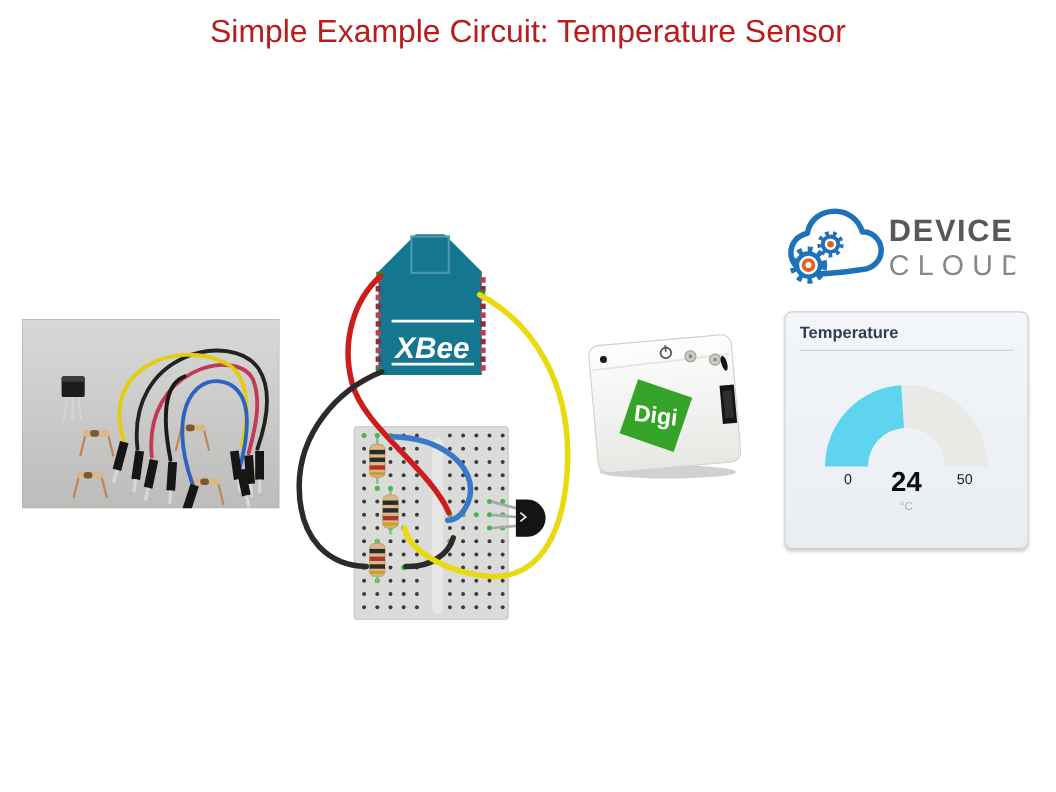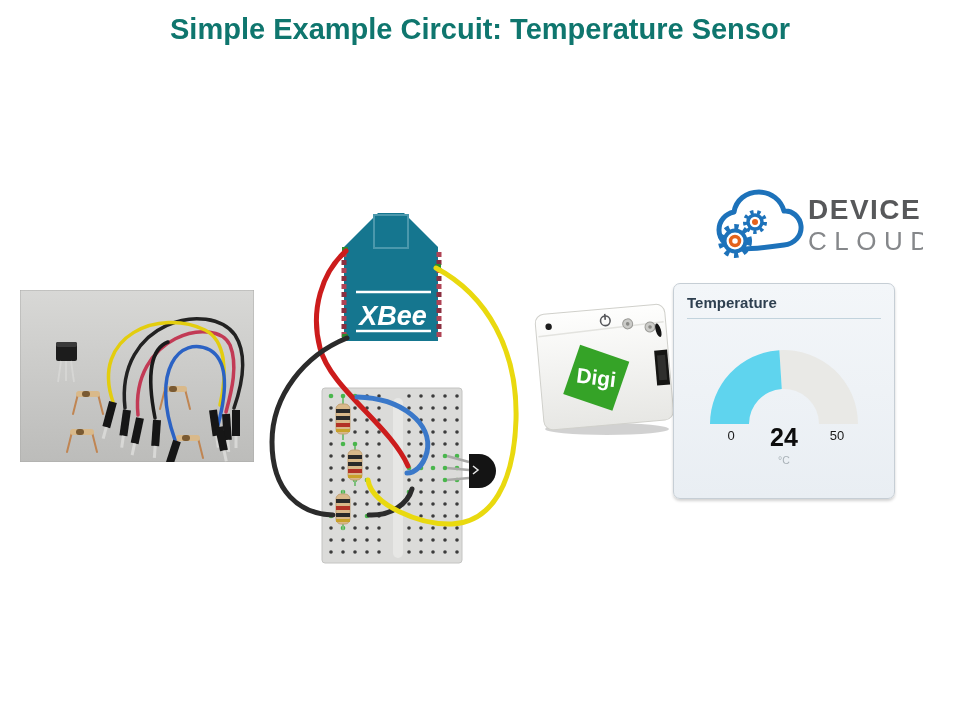--- a/index.html
+++ b/index.html
@@ -3,24 +3,24 @@
 <meta charset="utf-8">
 <style>
   html,body{margin:0;padding:0;}
   body{
     width:960px;height:720px;position:relative;overflow:hidden;
     background:#ffffff;font-family:"Liberation Sans",sans-serif;
   }
   .abs{position:absolute;}
   .title{
     position:absolute;top:13px;left:0;width:100%;text-align:center;
-    font-size:29px;font-weight:bold;color:#0f766e;letter-spacing:0px;
+    font-size:29px;font-weight:normal;color:#b91c1c;letter-spacing:0px;
   }
   .panel{
-    position:absolute;left:673px;top:283px;width:222px;height:216px;
+    position:absolute;left:713px;top:283px;width:222px;height:216px;
     background:linear-gradient(180deg,#f3f6f9 0%,#e9eef3 100%);
     border:1px solid #c6ced5;border-radius:7px;
     box-shadow:0 2px 3px rgba(0,0,0,0.18);
     box-sizing:border-box;
   }
   .panel-title{
     margin:10px 13px 0 13px;font-size:15px;font-weight:bold;color:#2e3f4f;
     padding-bottom:7px;border-bottom:1px solid #c2d3dd;
   }
   .gauge-wrap{text-align:center;margin-top:2px;}

